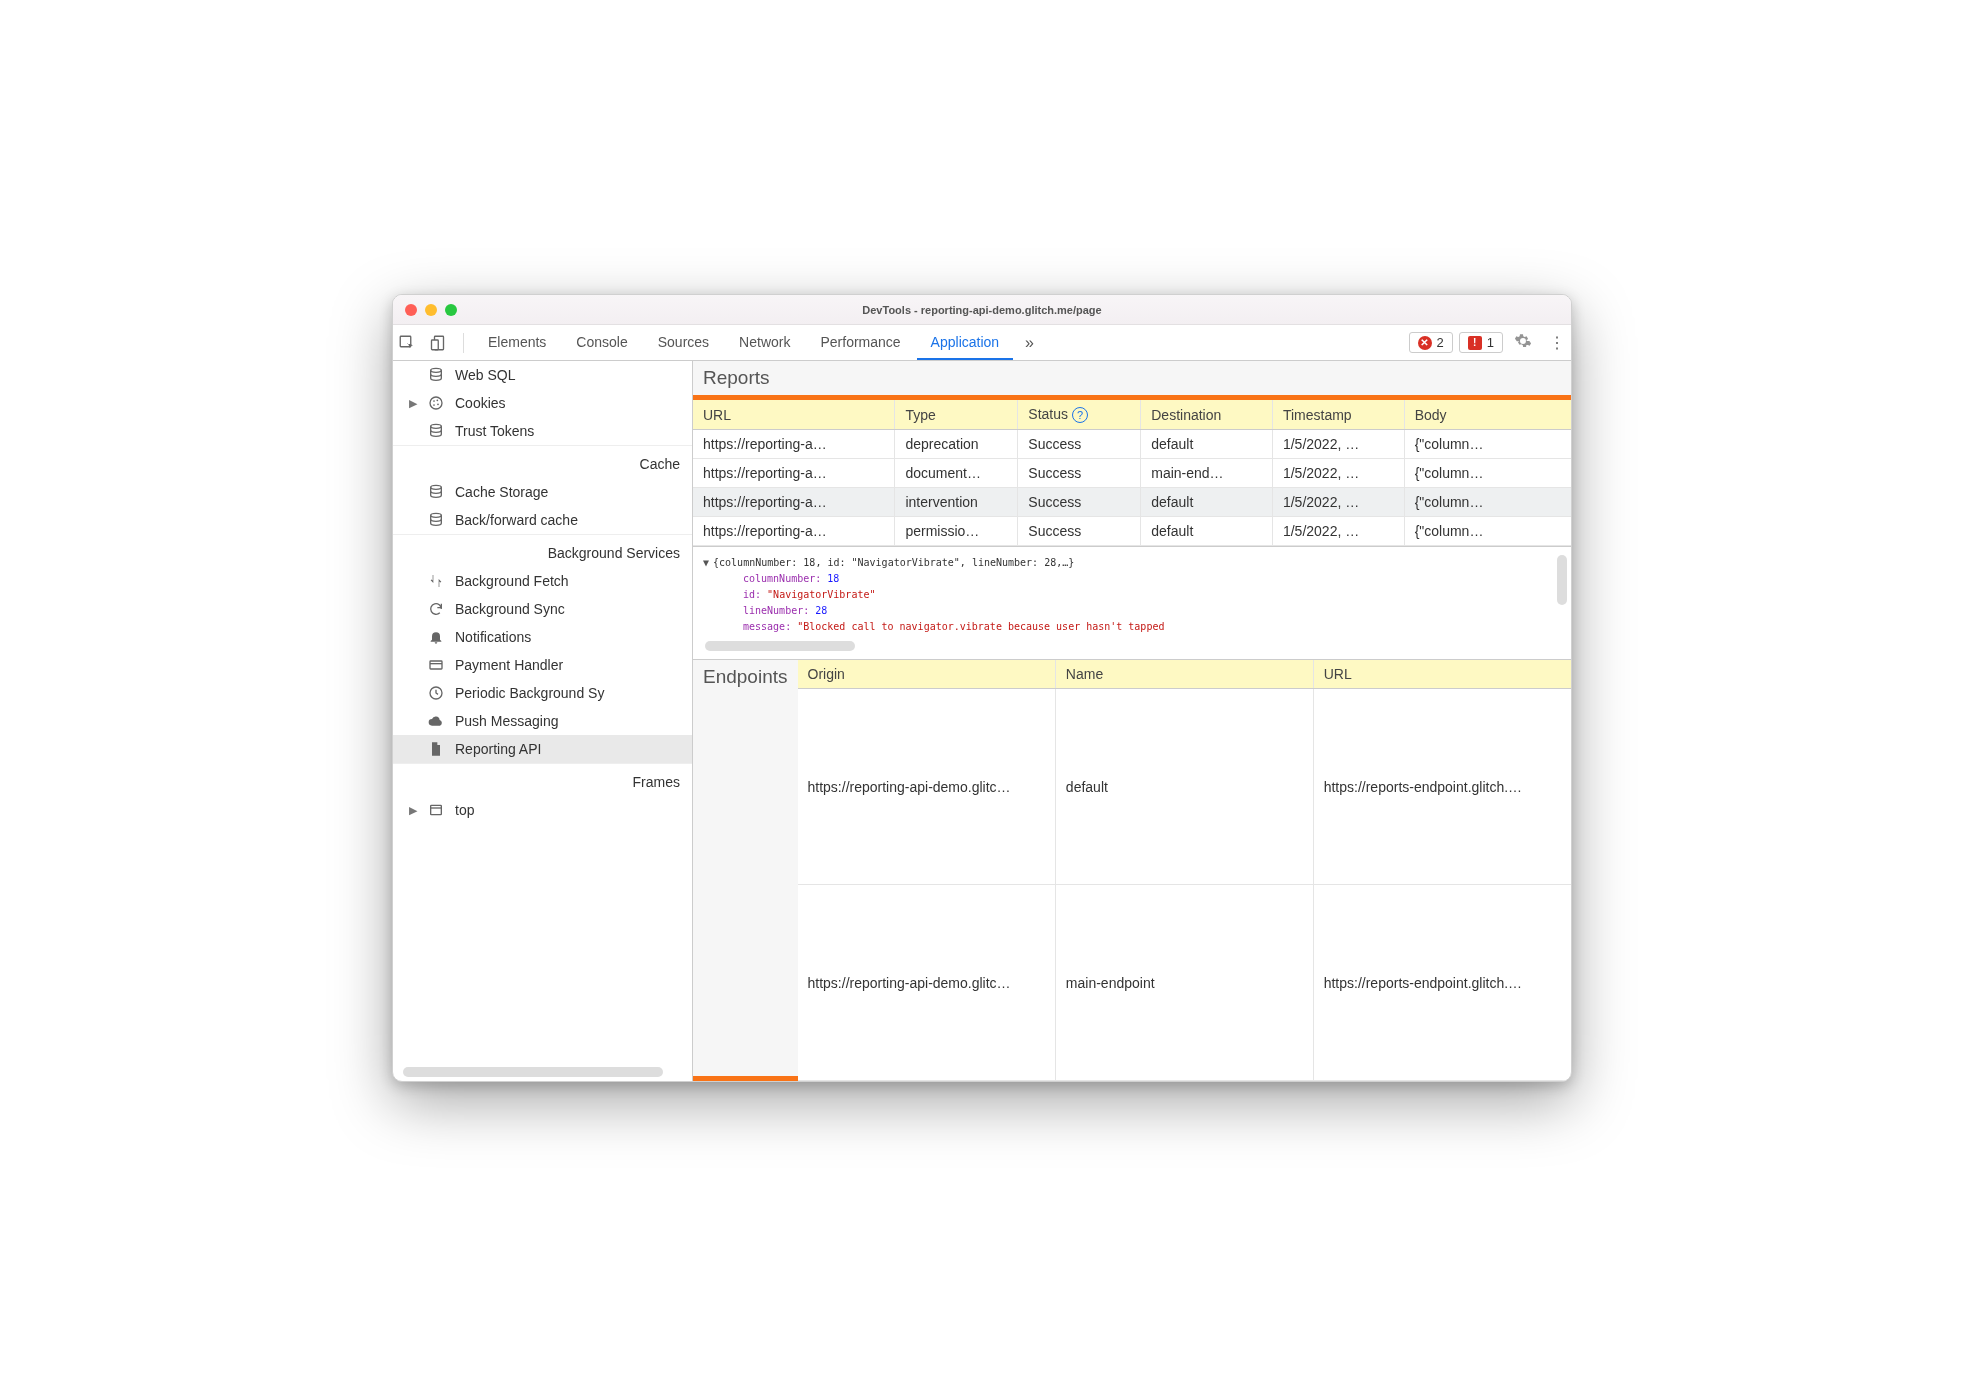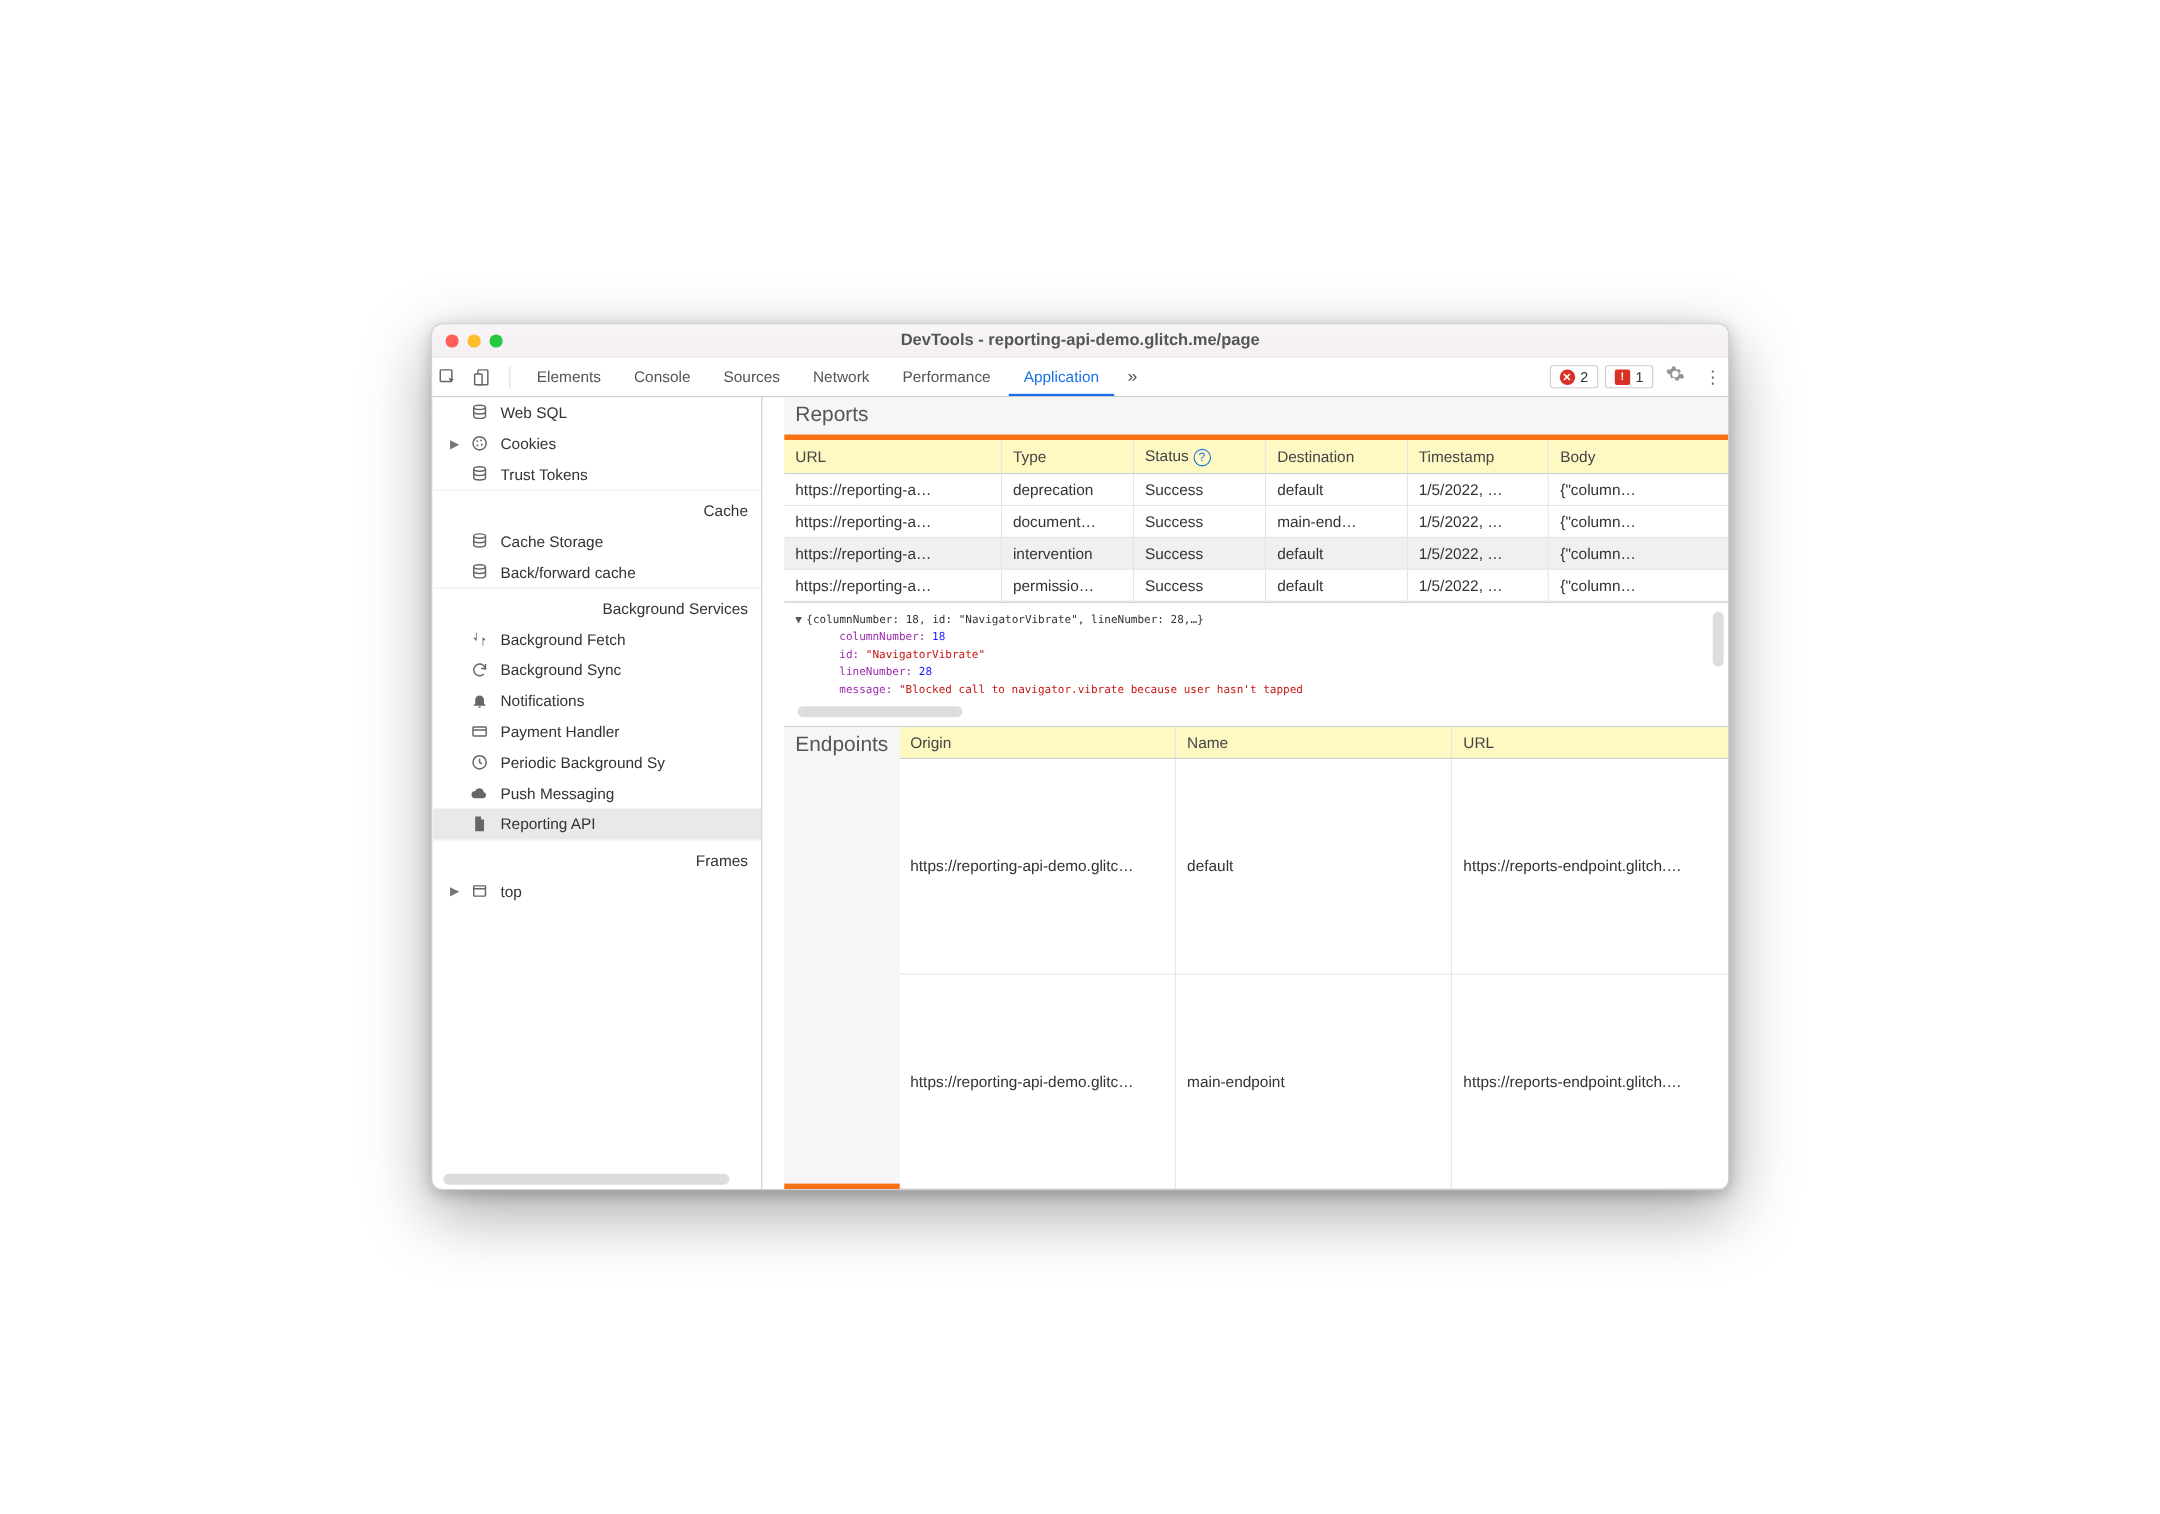--- a/index.html
+++ b/index.html
@@ -34,21 +34,21 @@
     border-bottom: 1px solid #e3e0e2;
     position: relative;
   }
   .traffic { display: flex; gap: 8px; }
   .dot { width: 12px; height: 12px; border-radius: 50%; }
   .dot.red { background: #ff5f57; }
   .dot.yellow { background: #ffbd2e; }
   .dot.green { background: #28c840; }
   .titlebar .title {
     position: absolute; left: 0; right: 0; text-align: center;
-    font-size: 15px; font-weight: 600; color: #555; pointer-events: none;
+    font-size: 11px; font-weight: 600; color: #555; pointer-events: none;
   }
   
   .tabbar {
     height: 36px;
     display: flex;
     align-items: center;
     border-bottom: 1px solid #ccc;
     padding: 0 0;
     gap: 4px;
     background: #fff;
@@ -69,21 +69,21 @@
   .badge {
     display:flex; align-items:center; gap:5px;
     border:1px solid #ccc; border-radius:3px; padding:2px 8px; font-size:13px;
   }
   .badge .ico { width:14px; height:14px; border-radius:50%; display:flex; align-items:center; justify-content:center; color:#fff; font-size:10px; font-weight:700; }
   .badge.err .ico { background:#d93025; }
   .badge.iss .ico { background:#d93025; border-radius:2px; }
   .gear, .kebab { color:#666; width:28px; text-align:center; }
 
   
-  .main { flex:1; display:flex; min-height:0;gap:20px; }
+  .main { flex:1; display:flex; min-height:0; }
   .sidebar {
     width: 300px; border-right:1px solid #ccc; overflow-y:auto; overflow-x:hidden;
     font-size: 14px; color:#333; position:relative;
   }
   .sidebar .group-title { padding: 10px 12px 6px 12px; color:#333;text-align:right; }
   .sidebar hr { border:none; border-top:1px solid #eee; }
   .tree-item {
     display:flex; align-items:center; gap:10px; padding: 6px 10px 6px 34px;
     white-space:nowrap; overflow:hidden; text-overflow:ellipsis; cursor:pointer;
   }

